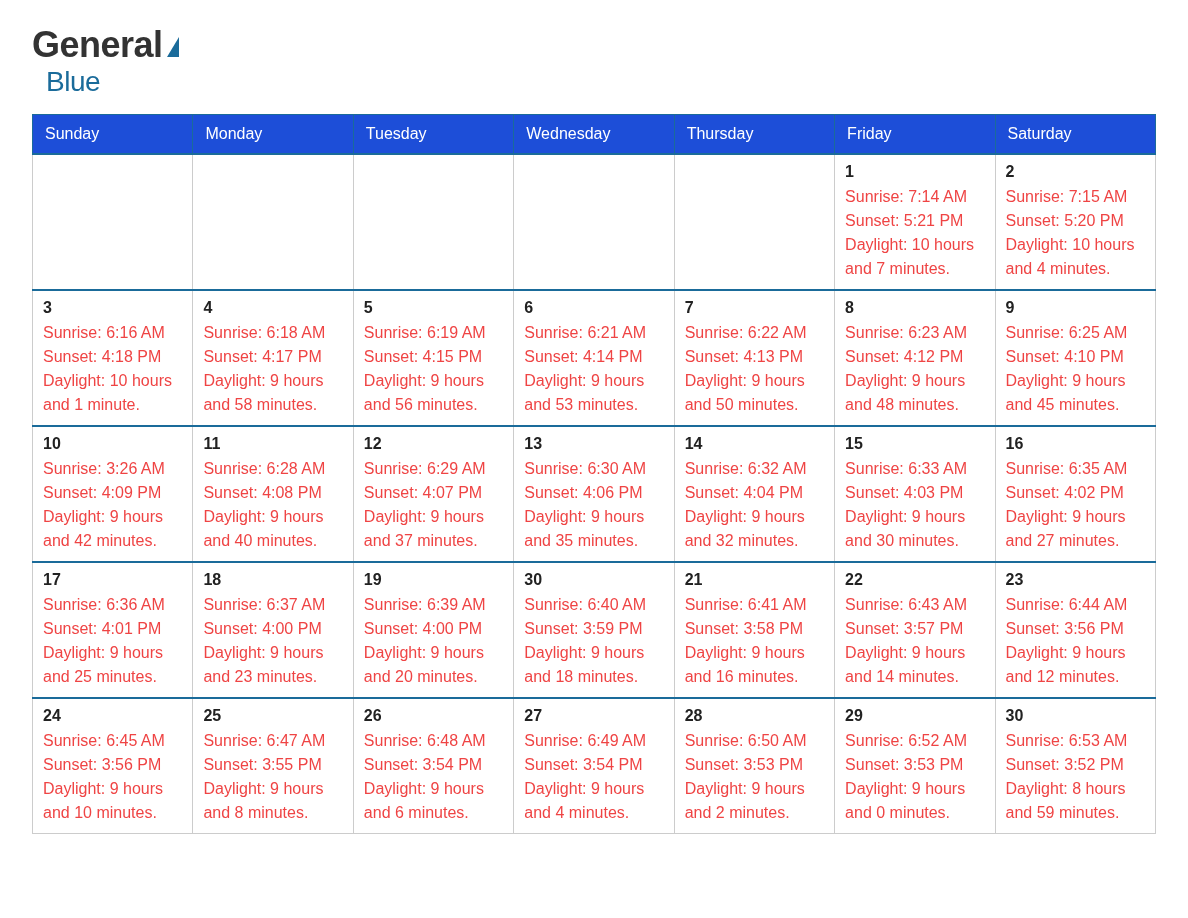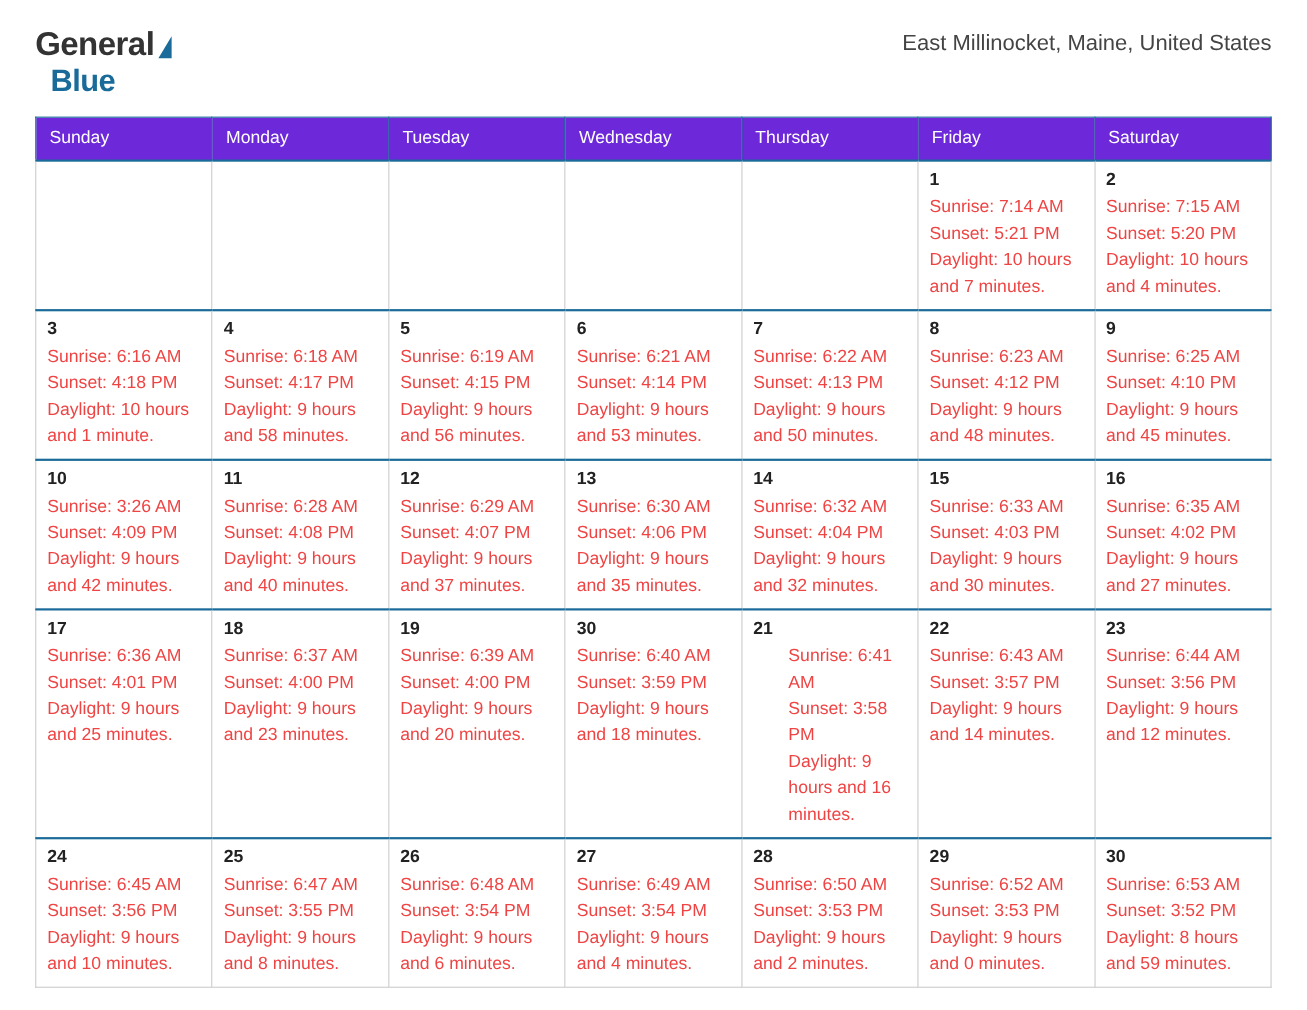--- a/index.html
+++ b/index.html
@@ -20,37 +20,37 @@
       display: flex;
       flex-direction: column;
       align-items: flex-start;
     }
     .logo-top {
       display: flex;
       align-items: center;
       gap: 2px;
     }
     .logo-text-general {
-      font-size: 30px;
+      font-size: 36px;
       font-weight: bold;
       color: #333;
       letter-spacing: -0.5px;
     }
     .logo-triangle {
       width: 0;
       height: 0;
       border-left: 12px solid transparent;
       border-right: 0px solid transparent;
       border-bottom: 20px solid #1a6b9a;
       margin-left: 2px;
       margin-top: 4px;
     }
     .logo-text-blue {
       font-size: 28px;
-      font-weight: bold;
+      font-weight: normal;
       color: #1a6b9a;
       letter-spacing: -0.5px;
       margin-left: 14px;
     }
     .title-section {
       text-align: right;
     }
     .month-title {
       font-size: 52px;
       font-weight: bold;
@@ -61,21 +61,21 @@
       font-size: 20px;
       color: #444;
       margin-top: 4px;
     }
     .calendar {
       width: 100%;
       border-collapse: collapse;
       margin-top: 8px;
     }
     .calendar th {
-      background-color: #6d28d9;
+      background-color: #1d4ed8;
       color: #fff;
       font-size: 16px;
       font-weight: normal;
       padding: 10px 12px;
       text-align: left;
       border: 1px solid #1a6b9a;
     }
     .calendar td {
       vertical-align: top;
       padding: 8px 10px;
@@ -113,21 +113,20 @@
 
 <div class="header">
   <div class="logo">
     <div class="logo-top">
       <span class="logo-text-general">General</span>
       <div class="logo-triangle"></div>
     </div>
     <span class="logo-text-blue">Blue</span>
   </div>
   <div class="title-section">
-    <div class="location-text">East Millinocket, Maine, United States</div>
   </div>
 </div>
 
 <table class="calendar">
   <thead>
     <tr>
     <th>Sunday</th>
         <th>Monday</th>
         <th>Tuesday</th>
         <th>Wednesday</th>
@@ -264,21 +263,21 @@
 Daylight: 9 hours and 20 minutes.</div>
         </td>
         <td>
           <span class="day-number">30</span>
           <div class="day-info" style="white-space: pre-line;">Sunrise: 6:40 AM
 Sunset: 3:59 PM
 Daylight: 9 hours and 18 minutes.</div>
         </td>
         <td>
           <span class="day-number">21</span>
-          <div class="day-info" style="white-space: pre-line; margin-left: 32px;">Sunrise: 6:41 AM
+          <div class="day-info" style="white-space: pre-line;">Sunrise: 6:41 AM
 Sunset: 3:58 PM
 Daylight: 9 hours and 16 minutes.</div>
         </td>
         <td>
           <span class="day-number">22</span>
           <div class="day-info" style="white-space: pre-line;">Sunrise: 6:43 AM
 Sunset: 3:57 PM
 Daylight: 9 hours and 14 minutes.</div>
         </td>
         <td>

